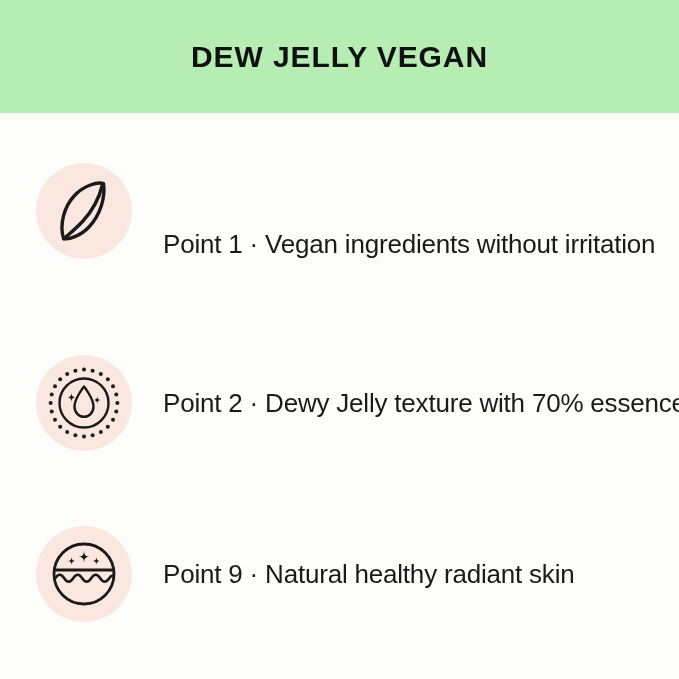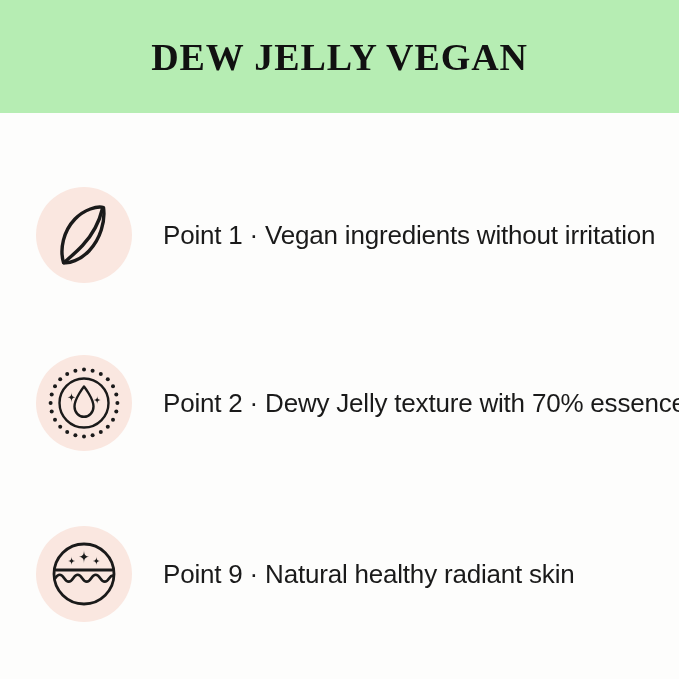--- a/index.html
+++ b/index.html
@@ -26,22 +26,22 @@
     left: 0;
     top: 0;
     width: 679px;
     height: 113px;
     background: #B6EDB3;
     display: flex;
     align-items: center;
     justify-content: center;
   }
   .header-title {
-    font-family: Liberation Serif, serif;
-    font-size: 38px;
+    font-family: Liberation Sans, sans-serif;
+    font-size: 30px;
     font-weight: bold;
     color: #111111;
     letter-spacing: 0.9px;
     line-height: 1;
     white-space: nowrap;
     margin-top: 1px;
   }
 
   
   .points {
@@ -52,21 +52,21 @@
     height: 566px;
   }
   .point-row {
     position: absolute;
     left: 36px;
     width: 630px;
     height: 96px;
     display: flex;
     align-items: center;
   }
-  .point-row.row-1 { top: 74px; }
+  .point-row.row-1 { top: 50px; align-items: flex-end; }
   .point-row.row-2 { top: 242px; }
   .point-row.row-3 { top: 413px; }
 
   .icon-badge {
     width: 96px;
     height: 96px;
     border-radius: 50%;
     background: #FAE7E0;
     flex: 0 0 96px;
     display: flex;

